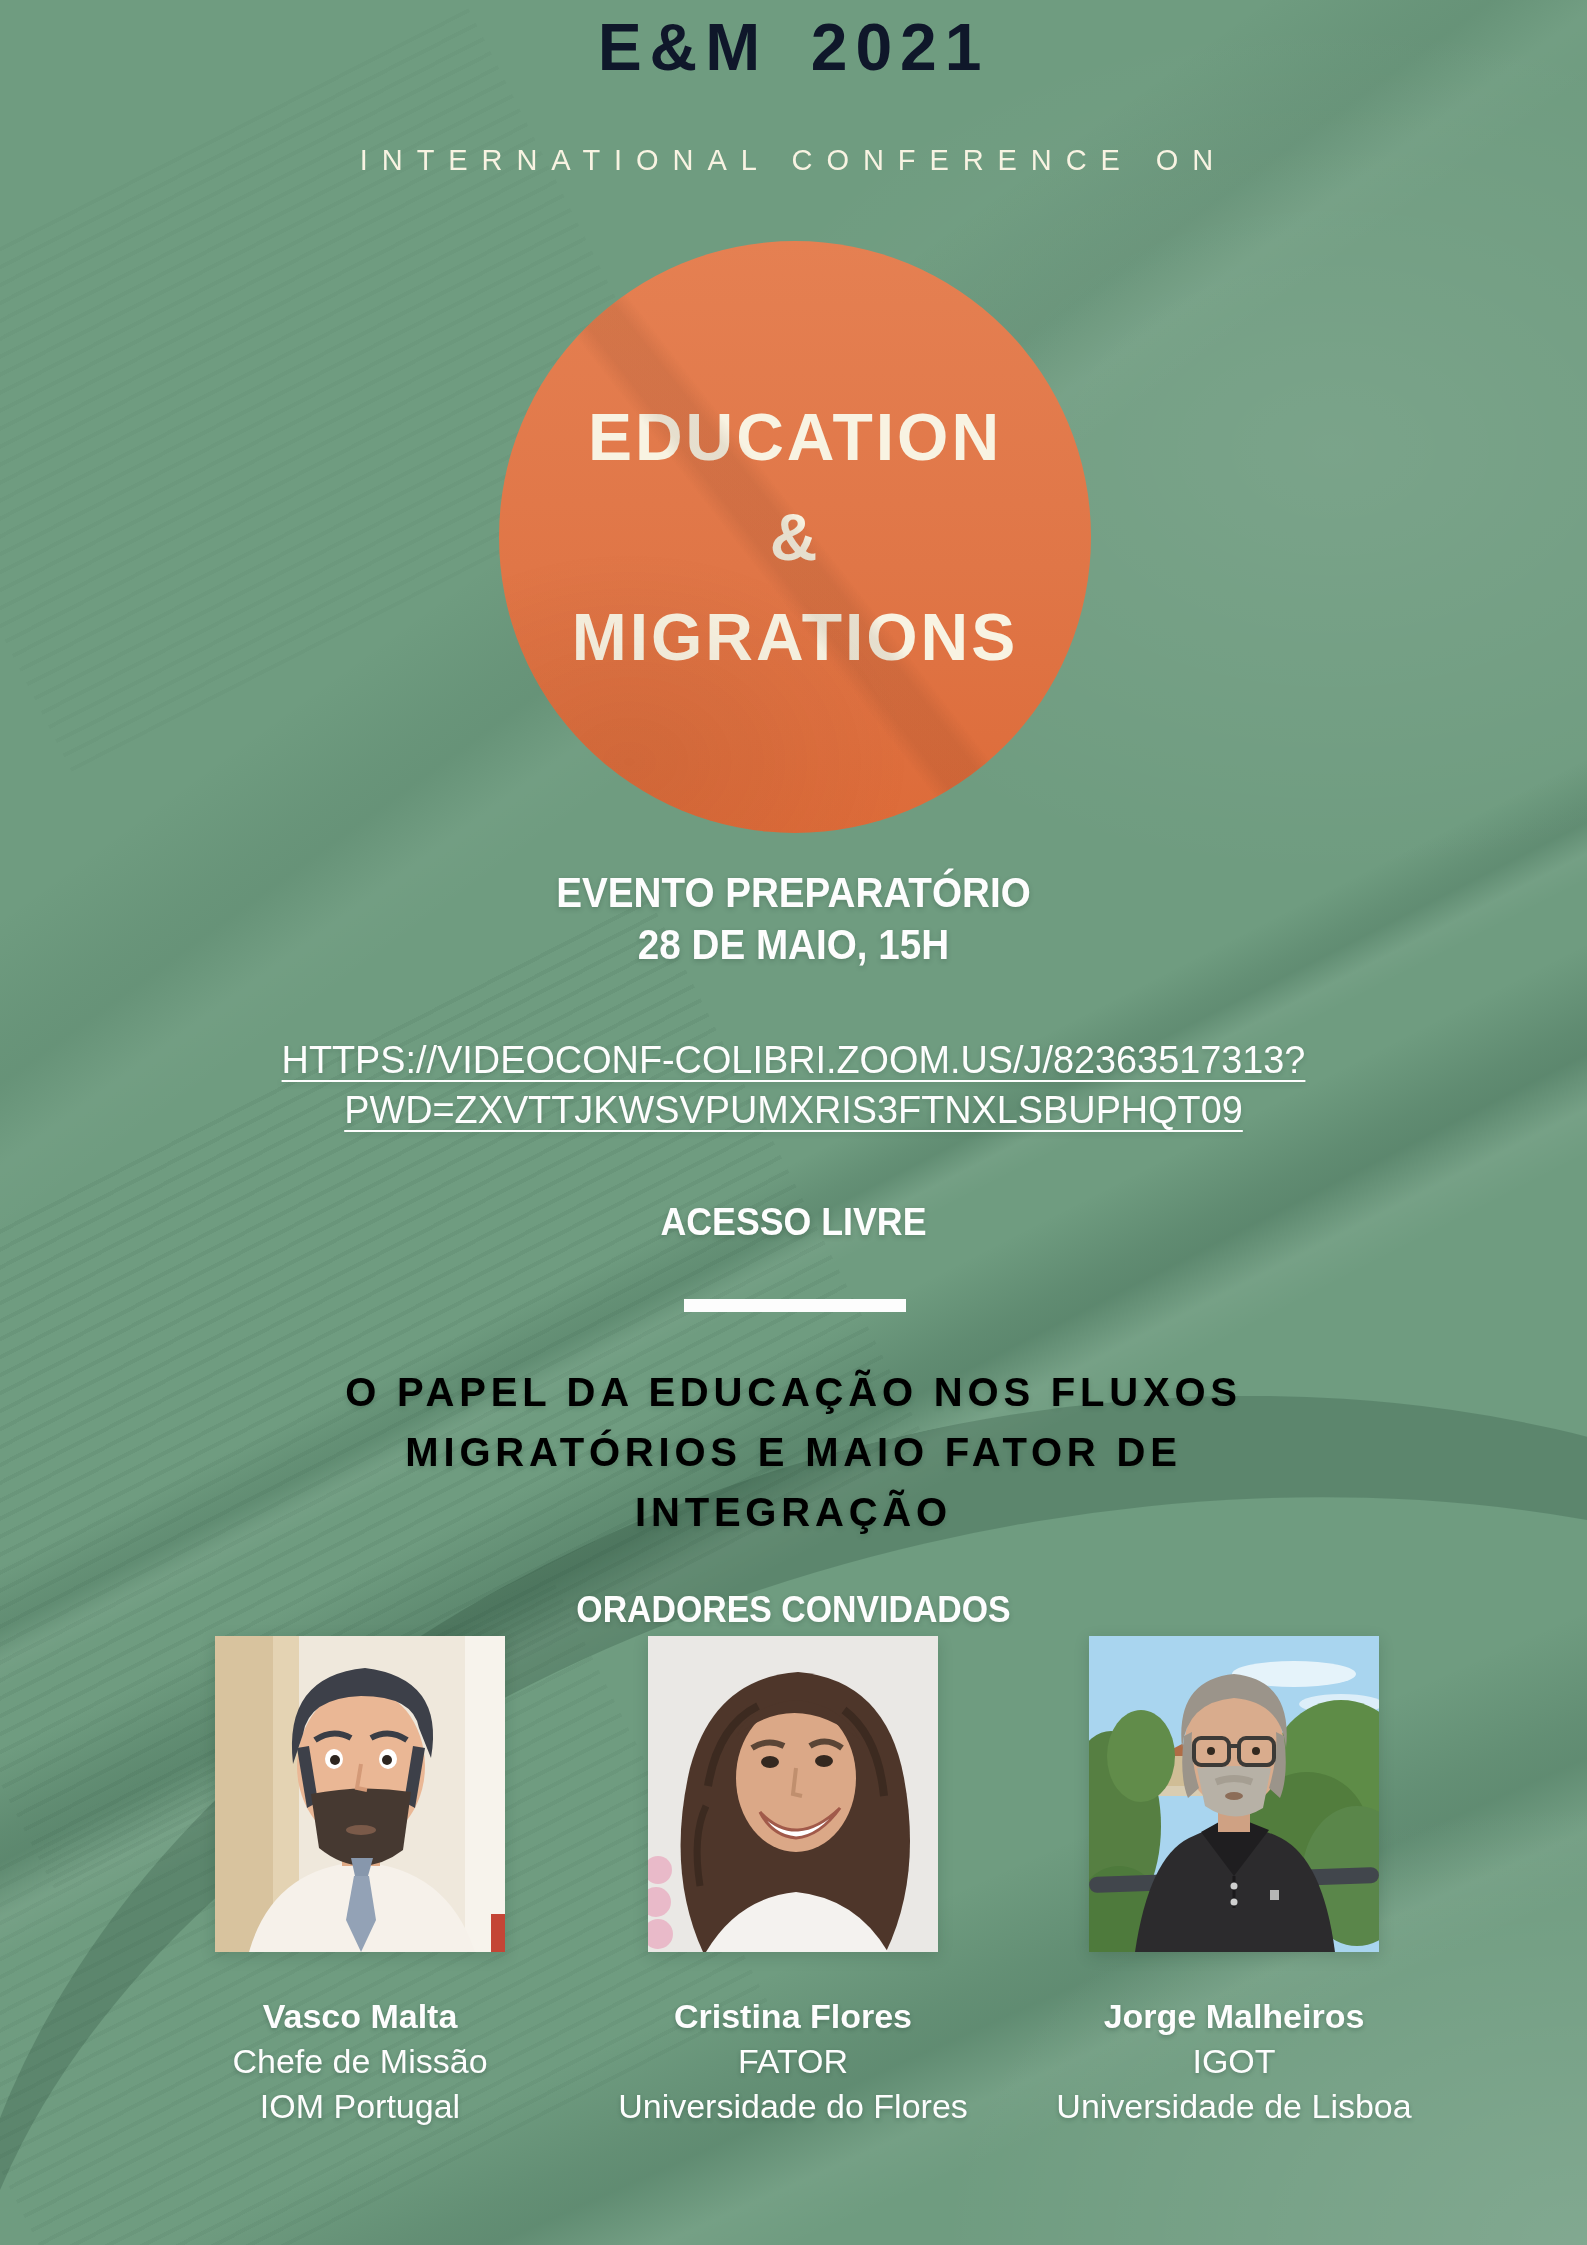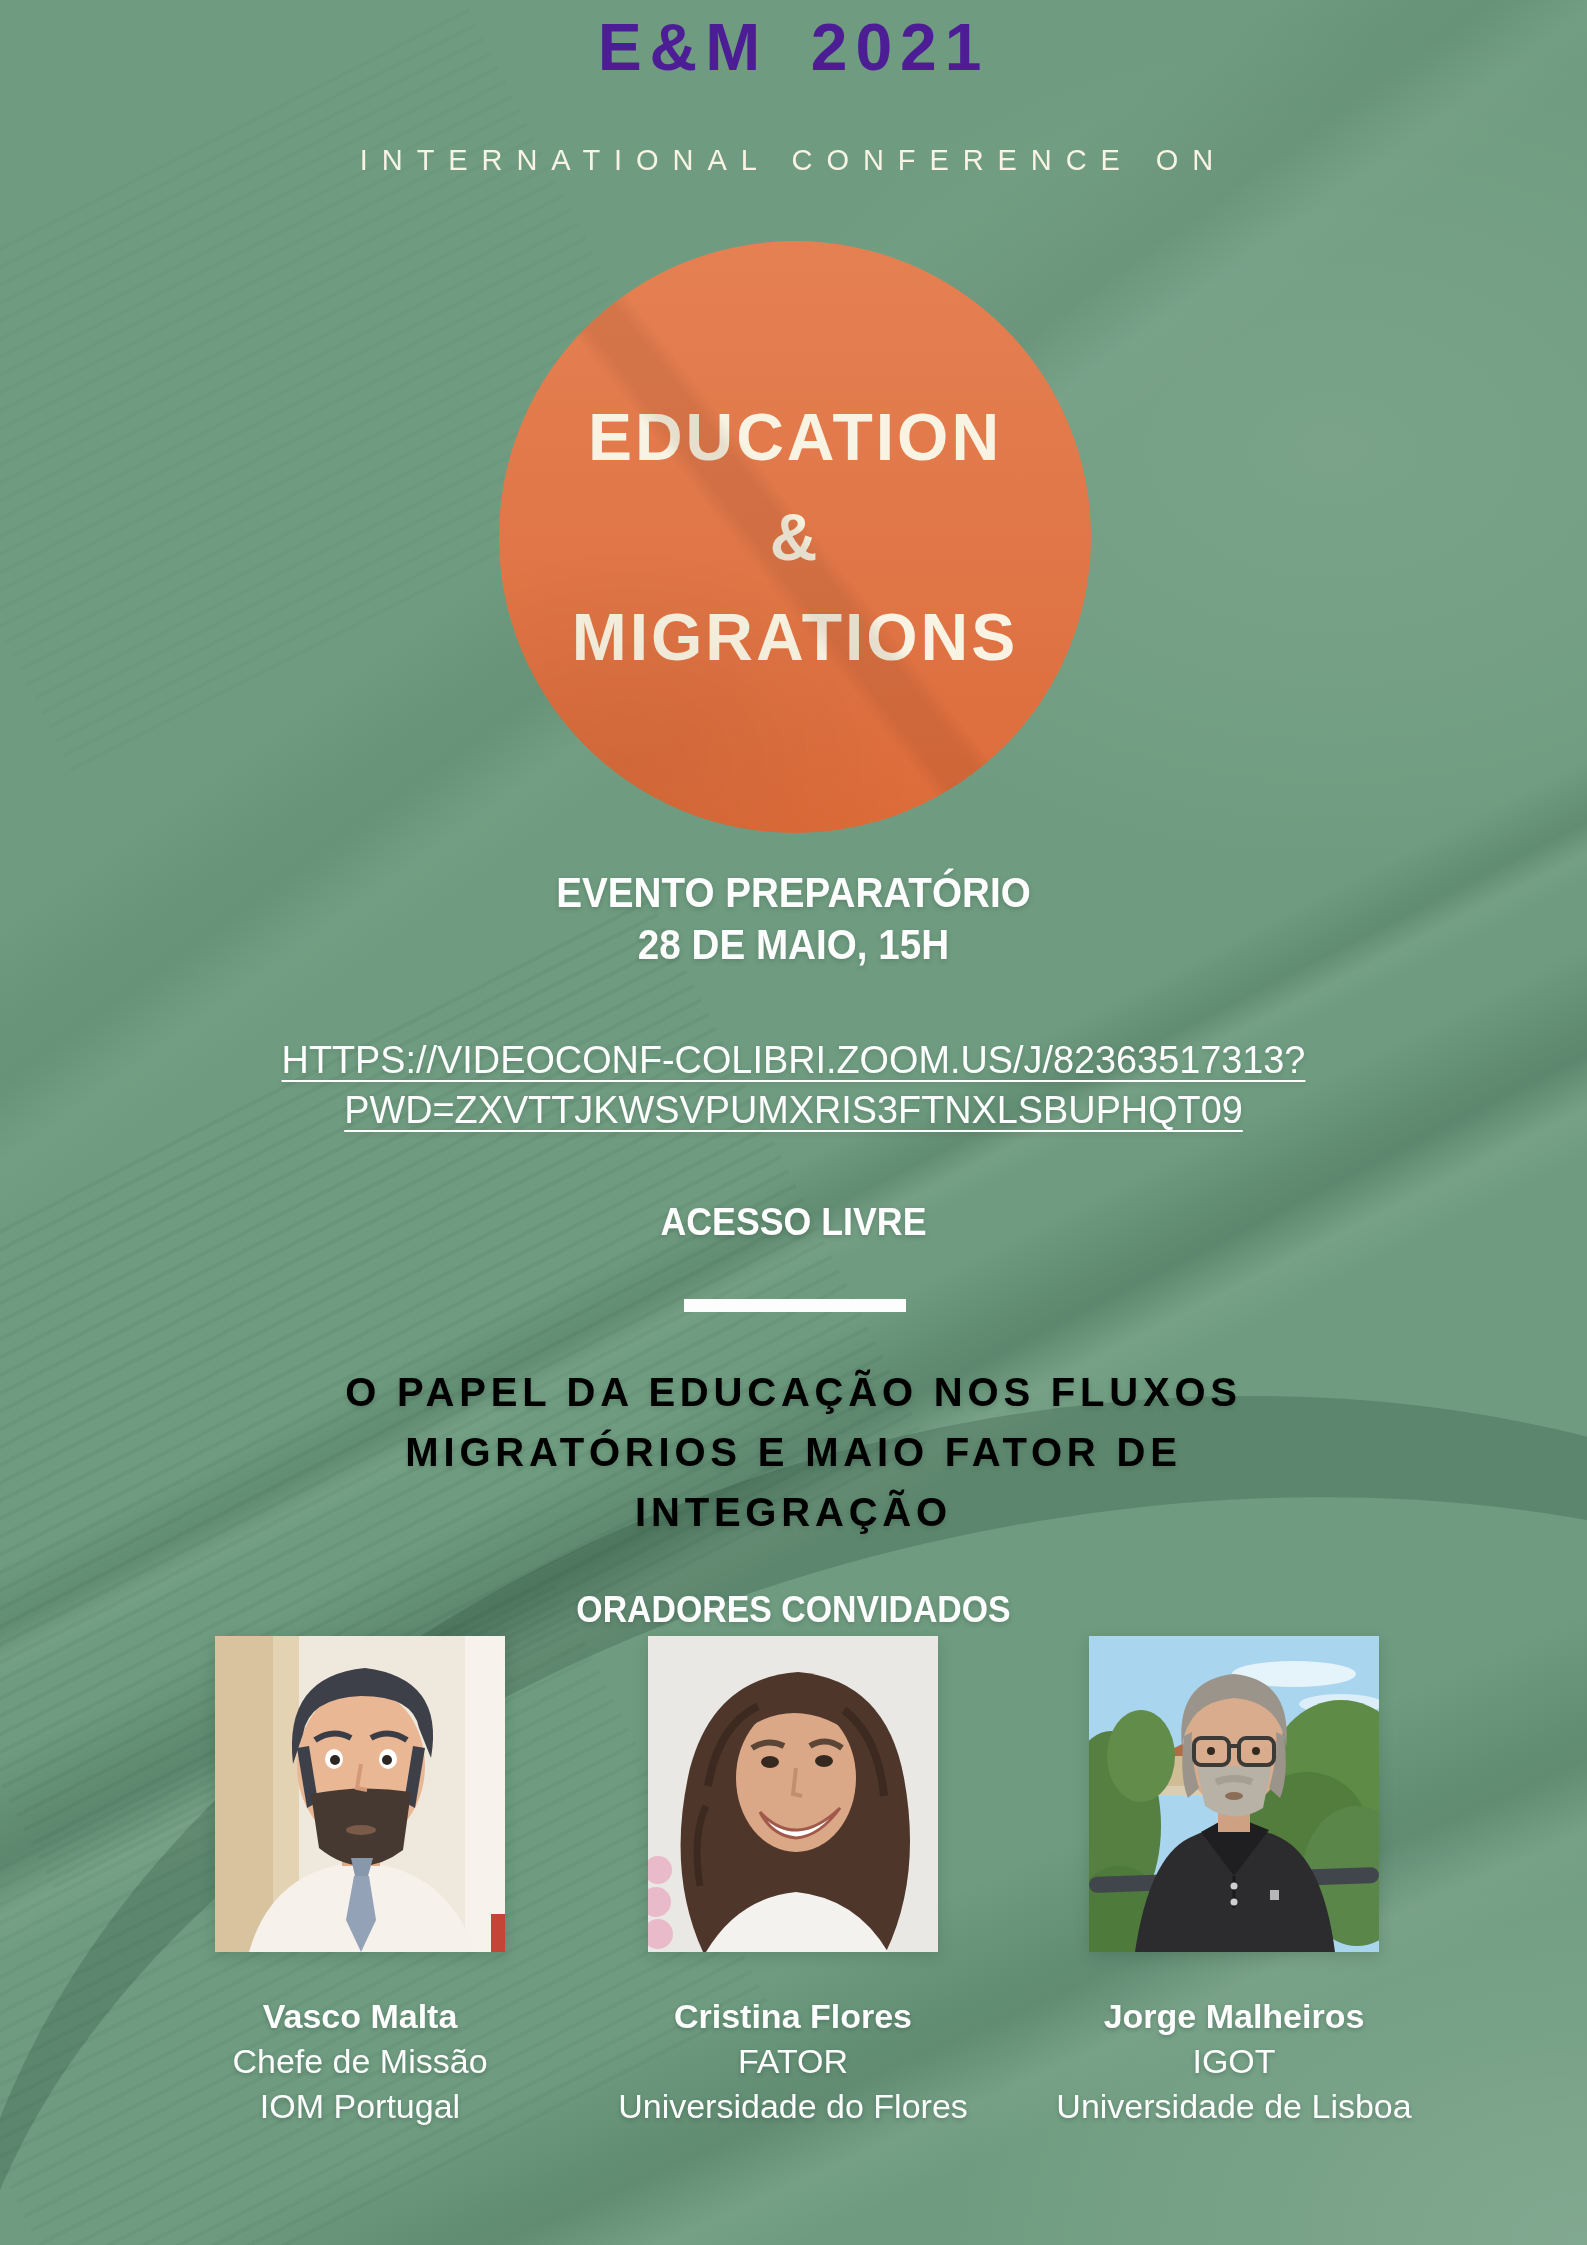--- a/index.html
+++ b/index.html
@@ -29,21 +29,21 @@
     transform:rotate(-27deg);
   }
   .bg-t1{left:-140px;top:1080px;width:980px;height:620px;}
   .bg-t2{left:-60px;top:1720px;width:760px;height:480px;opacity:.8;}
   .bg-t3{left:-80px;top:140px;width:700px;height:500px;opacity:.55;}
 
   
   .center-line{position:absolute;left:0;width:100%;text-align:center;}
   .title{
     top:12px;font-size:66px;line-height:70px;font-weight:800;
-    letter-spacing:.12em;word-spacing:.25em;color:#4c1d95;
+    letter-spacing:.12em;word-spacing:.25em;color:#0f172a;
   }
   .subtitle{
     top:143px;font-size:29px;line-height:34px;font-weight:400;
     letter-spacing:.48em;color:#f8f3e2;
   }
   .circle{
     position:absolute;left:499px;top:241px;width:592px;height:592px;border-radius:50%;
     background:linear-gradient(180deg,#e58052 0%,#e07647 55%,#dd6b39 100%);
     display:flex;flex-direction:column;align-items:center;justify-content:center;gap:34px;
     color:#f8f3e2;font-weight:700;font-size:66px;line-height:66px;letter-spacing:.045em;

